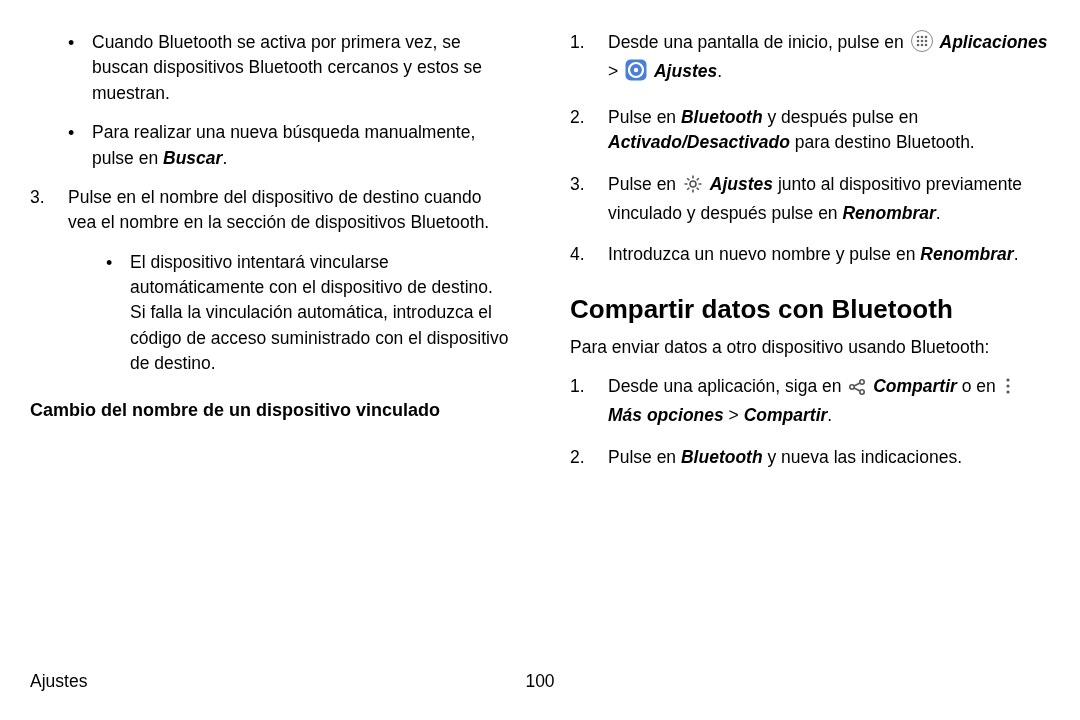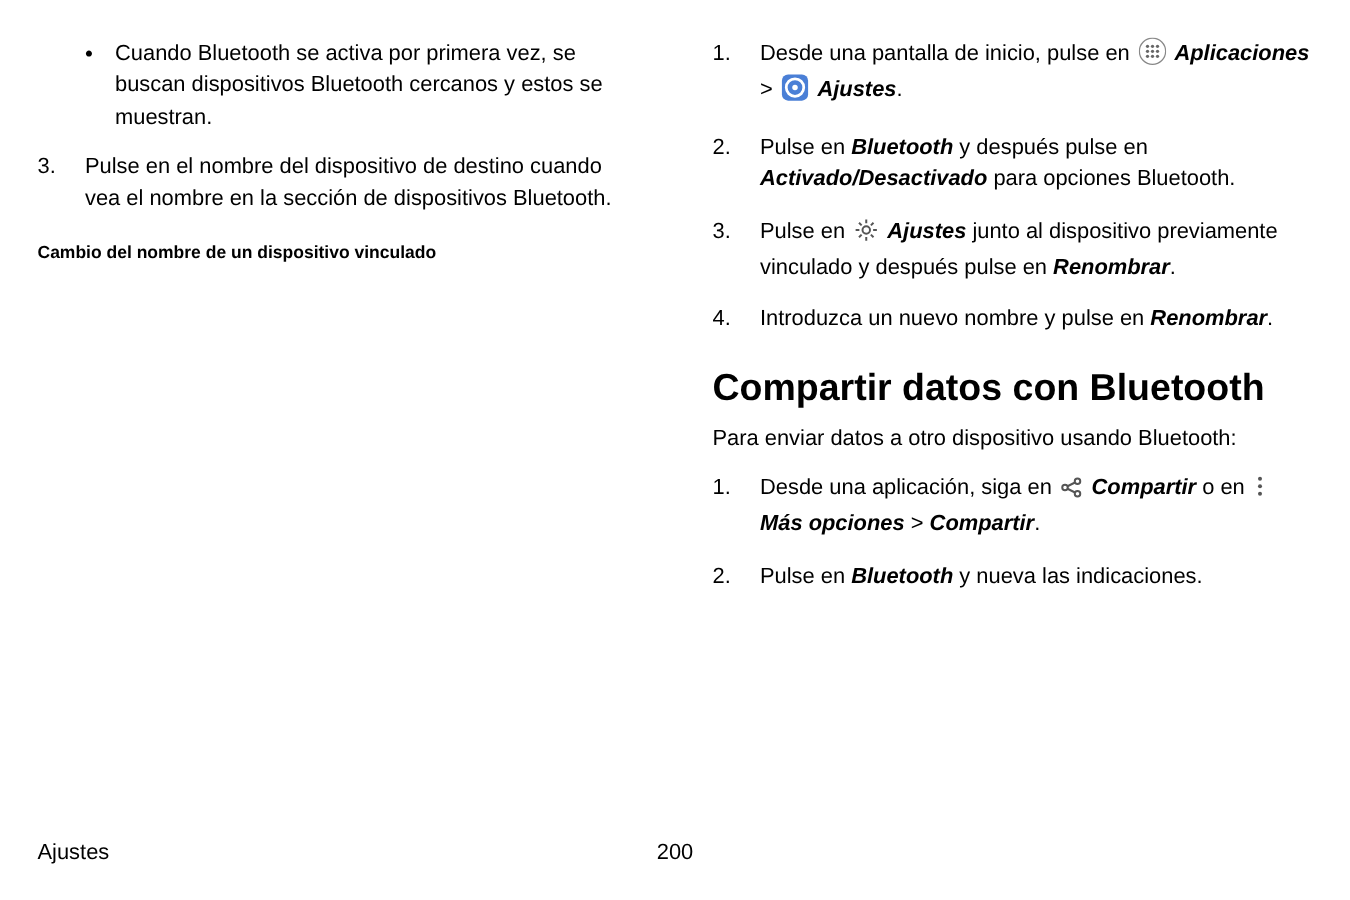--- a/index.html
+++ b/index.html
@@ -32,28 +32,28 @@
   ol.steps { list-style: none; padding-left: 0; }
   ol.steps > li { position: relative; padding-left: 38px; margin-bottom: 16px; }
   ol.steps > li .num { position: absolute; left: 0; top: 0; }
   .sub-dash { list-style: none; padding-left: 38px; margin-top: 14px; }
   .sub-dash > li { position: relative; padding-left: 24px; }
   .sub-dash > li::before {
     content: "•";
     position: absolute; left: 0; top: 0; font-size: 18px;
   }
   h2.subhead {
-    font-size: 14px;
+    font-size: 18px;
     font-weight: 700;
     margin-top: 22px;
     margin-bottom: 10px;
     line-height: 1.25;
   }
   h1.mainhead {
-    font-size: 30px;
+    font-size: 26px;
     font-weight: 700;
     margin-top: 26px;
     margin-bottom: 10px;
   }
   .intro { margin-bottom: 16px; }
   .para { margin-bottom: 14px; }
   b { font-weight: 700; font-style: italic; }
   .icon {
     display: inline-block;
     vertical-align: -4px;
@@ -74,26 +74,34 @@
 <body>
 
 <div class="page">
 
   <div class="col">
 
     <ul class="dash">
       <li>
         <span>Cuando Bluetooth se activa por primera vez, se buscan dispositivos Bluetooth cercanos y estos se muestran.</span>
       </li>
+      <li>
+        <span>Para realizar una nueva búsqueda manualmente, pulse en </span><b>Buscar</b><span>.</span>
+      </li>
     </ul>
 
     <ol class="steps">
       <li>
         <span class="num">3.</span>
         <span>Pulse en el nombre del dispositivo de destino cuando vea el nombre en la sección de dispositivos Bluetooth.</span>
+        <ul class="sub-dash">
+          <li>
+            <span>El dispositivo intentará vincularse automáticamente con el dispositivo de destino. Si falla la vinculación automática, introduzca el código de acceso suministrado con el dispositivo de destino.</span>
+          </li>
+        </ul>
       </li>
     </ol>
 
     <h2 class="subhead">Cambio del nombre de un dispositivo vinculado</h2>
 
   </div>
 
   <div class="col">
 
     <ol class="steps">
@@ -121,21 +129,21 @@
               <rect x="0.5" y="0.5" width="21" height="21" rx="5" fill="#4a7fd6"></rect>
               <circle cx="11" cy="11" r="7" fill="none" stroke="#fff" stroke-width="2.2"></circle>
               <circle cx="11" cy="11" r="2.2" fill="#fff"></circle>
             </svg>
         </span>
         <b>Ajustes</b><span>.</span>
       </li>
 
       <li>
         <span class="num">2.</span>
-        <span>Pulse en </span><b>Bluetooth</b><span> y después pulse en </span><b>Activado/Desactivado</b><span> para opciones Bluetooth.</span>
+        <span>Pulse en </span><b>Bluetooth</b><span> y después pulse en </span><b>Activado/Desactivado</b><span> para destino Bluetooth.</span>
       </li>
 
       <li>
         <span class="num">3.</span>
         <span>Pulse en </span><span class="icon">
           <svg width="20" height="20" viewBox="0 0 20 20">
               <g fill="none" stroke="#555" stroke-width="1.6">
                 <circle cx="10" cy="10" r="3"></circle>
                 <path d="M10 1.5v3M10 15.5v3M18.5 10h-3M4.5 10h-3M15.8 4.2l-2.1 2.1M6.3 13.7l-2.1 2.1M15.8 15.8l-2.1-2.1M6.3 6.3 4.2 4.2"></path>
               </g>
@@ -183,14 +191,14 @@
         <span class="num">2.</span>
         <span>Pulse en </span><b>Bluetooth</b><span> y nueva las indicaciones.</span>
       </li>
     </ol>
 
   </div>
 </div>
 
 <div class="footer">
   <span class="pagelabel">Ajustes</span>
-  <span class="pagenum">200</span>
+  <span class="pagenum">100</span>
 </div>
 
 </body></html>

